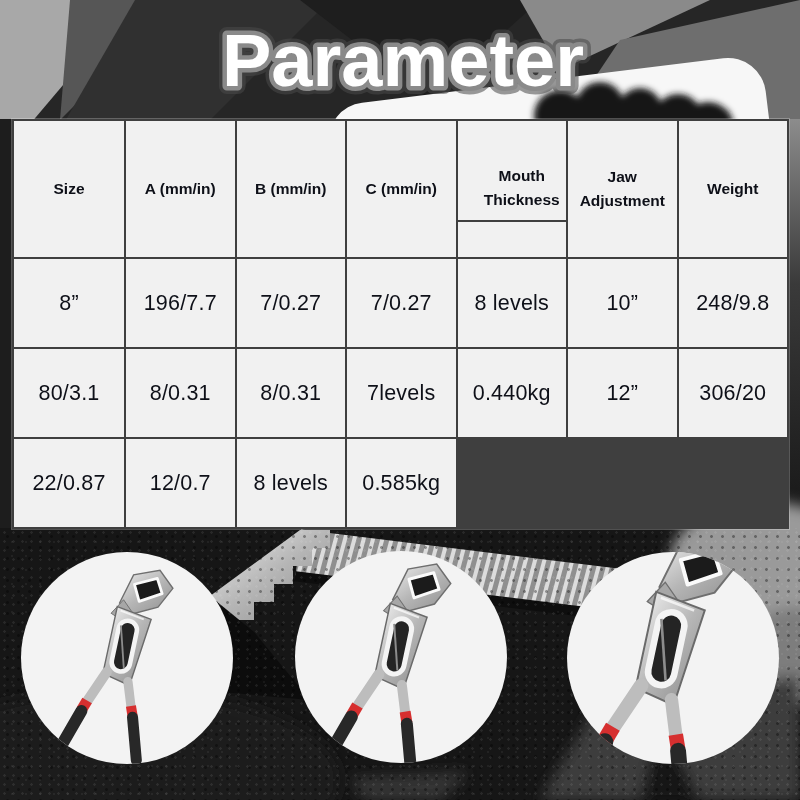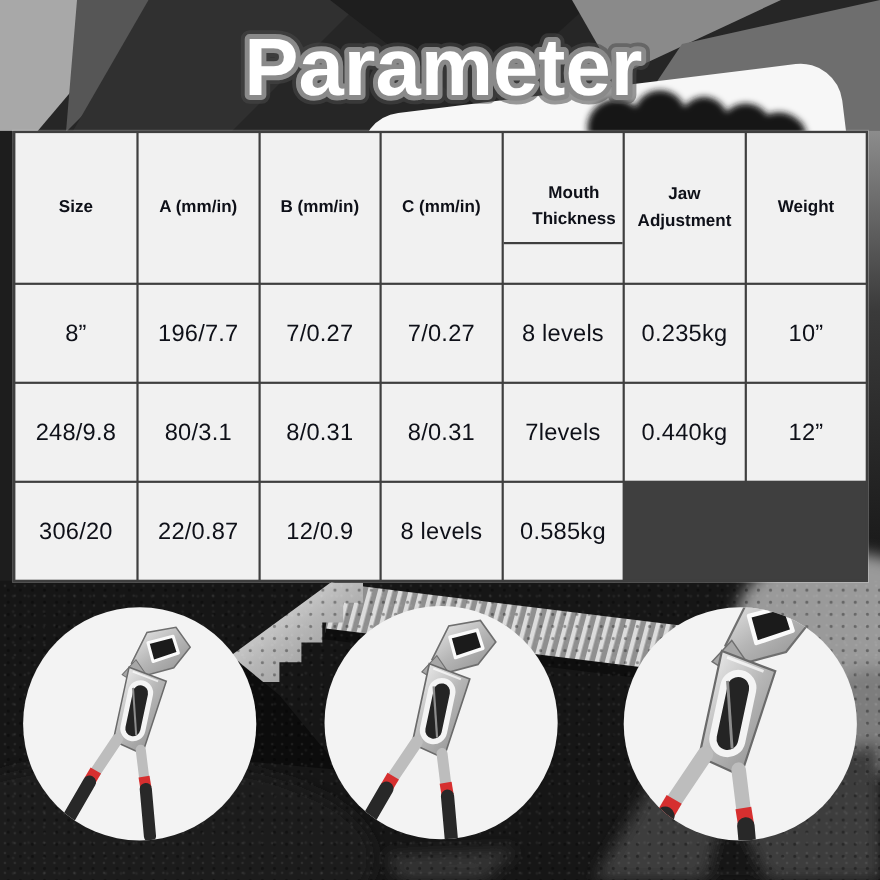--- a/index.html
+++ b/index.html
@@ -166,34 +166,33 @@
     <div class="mouth-divider"></div>
   </div>
   <div class="th">Jaw Adjustment</div>
   <div class="th">Weight</div>
 
   <div class="td">8”</div>
   <div class="td">196/7.7</div>
   <div class="td">7/0.27</div>
   <div class="td">7/0.27</div>
   <div class="td">8 levels</div>
-  <div class="td">0.235kg</div>
 
   <div class="td">10”</div>
   <div class="td">248/9.8</div>
   <div class="td">80/3.1</div>
   <div class="td">8/0.31</div>
   <div class="td">8/0.31</div>
   <div class="td">7levels</div>
   <div class="td">0.440kg</div>
 
   <div class="td">12”</div>
   <div class="td">306/20</div>
   <div class="td">22/0.87</div>
-  <div class="td">12/0.9</div>
+  <div class="td">12/0.7</div>
   <div class="td">8 levels</div>
   <div class="td">0.585kg</div>
 </div>
 
 <div class="photo-circle c1">
   <svg width="212" height="212" viewBox="0 0 212 212">
     <use href="#plier" x="0" y="0" width="200" height="220" transform="translate(16,10) scale(0.92)"></use>
   </svg>
 </div>
 <div class="photo-circle c2">

